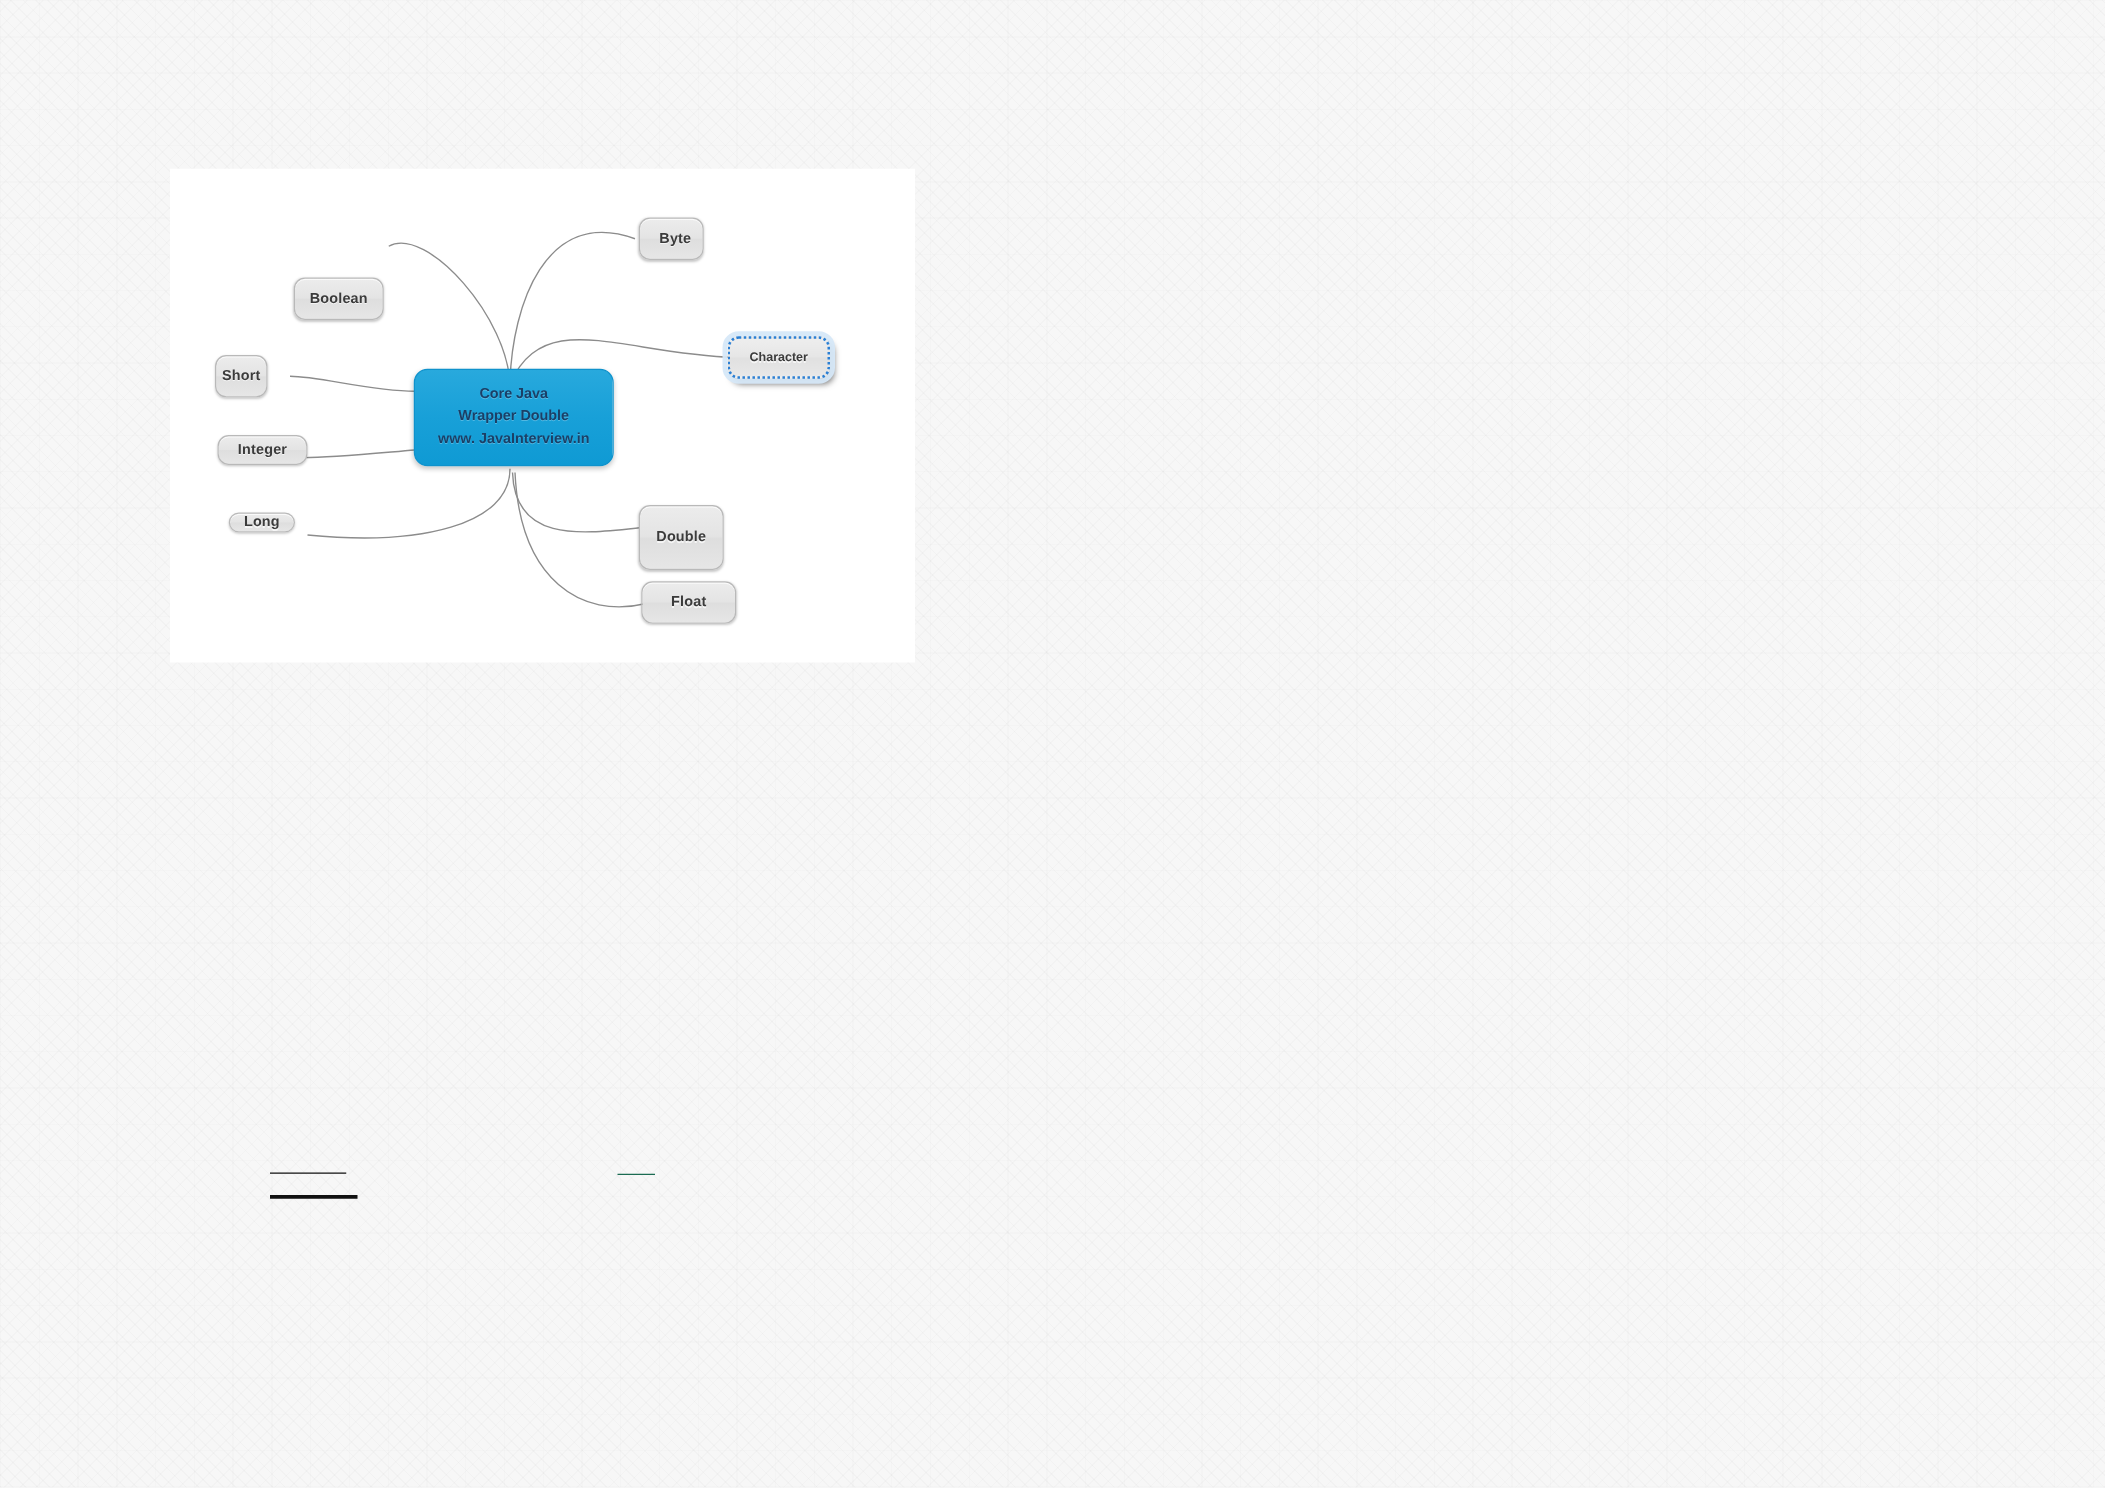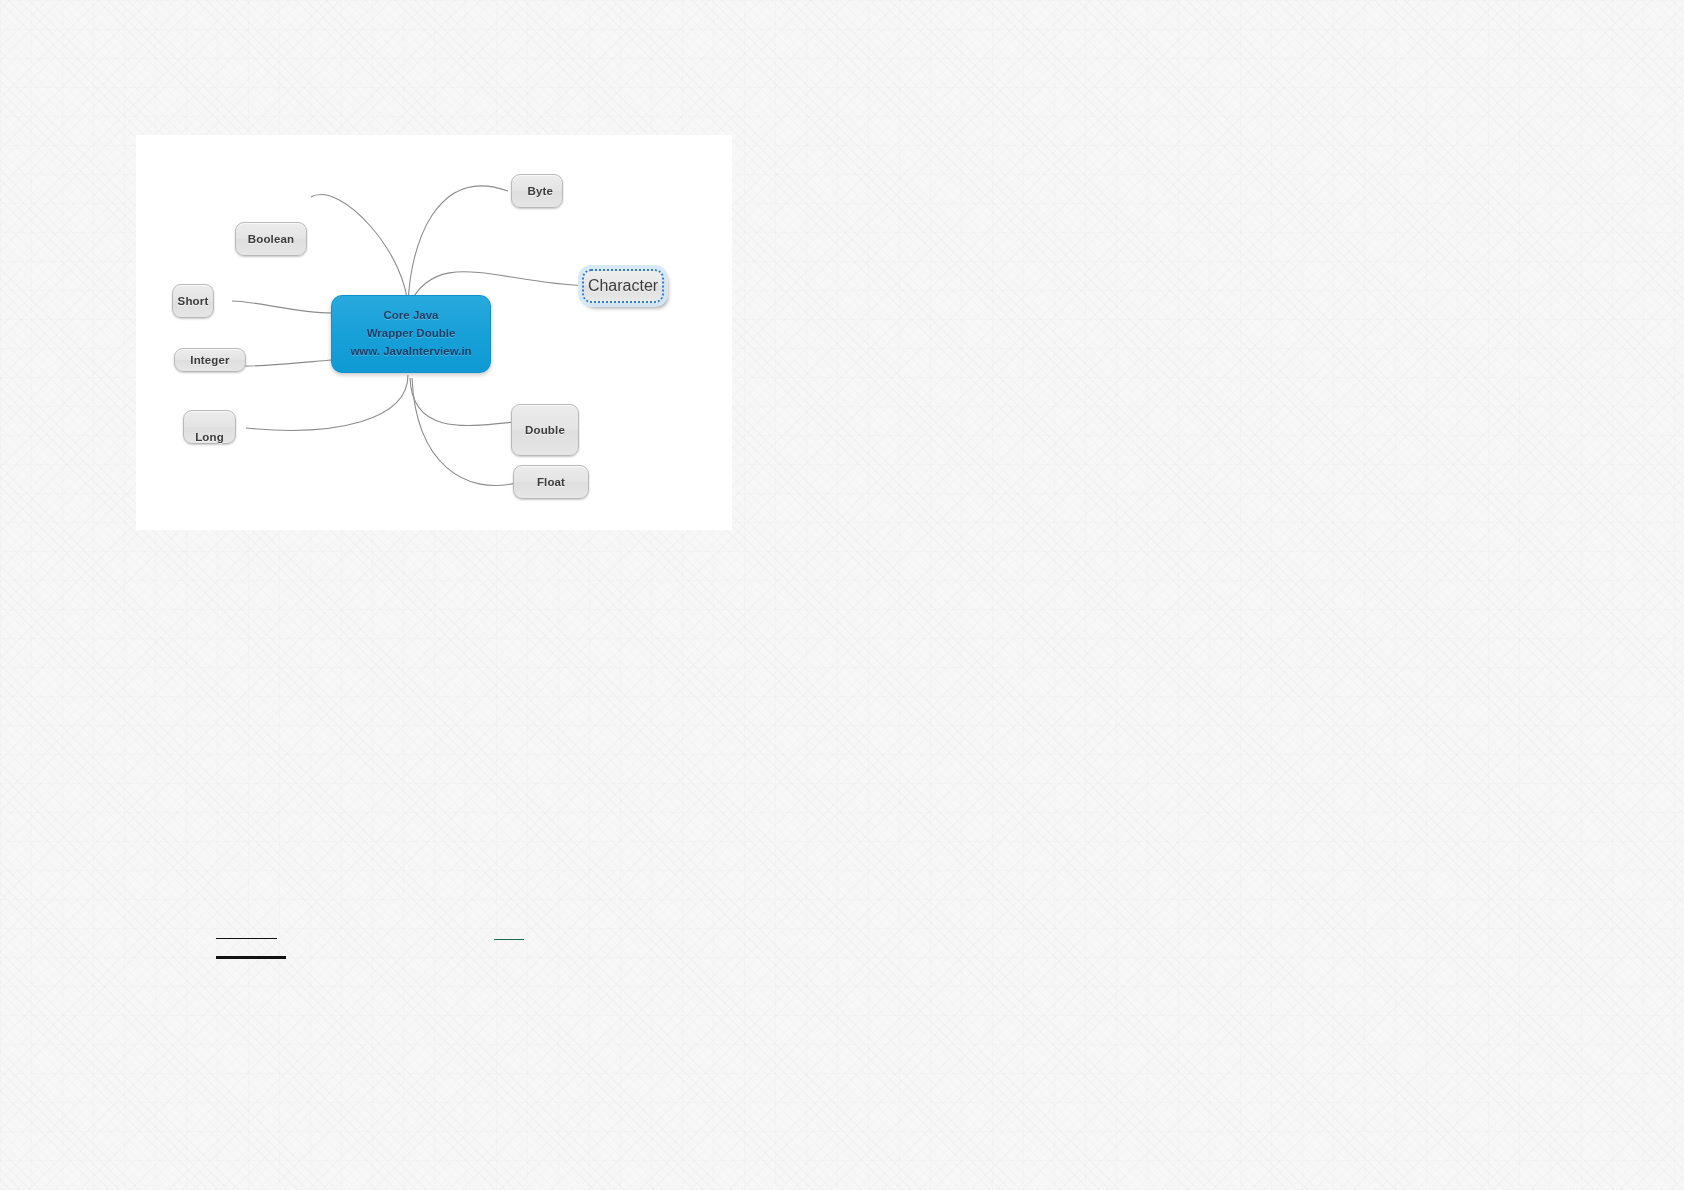--- a/index.html
+++ b/index.html
@@ -84,22 +84,22 @@
   }
   .node-root .root-line {
     display: block;
     text-align: right;
   }
 
   .node-selected {
     background: linear-gradient(to bottom, #eeeeee 0%, #e6e6e6 48%, #e0e0e0 52%, #e8e8e8 100%);
     border: 2px dotted #2a7fd4;
     color: #3b3b3b;
-    font-size: 16px;
-    font-weight: normal;
+    font-size: 10px;
+    font-weight: bold;
     padding: 0 9px;
     border-radius: 9px;
     box-shadow:
       0 0 0 4px rgba(214,232,248,0.95),
       3px 4px 5px rgba(0,0,0,0.55);
     text-shadow: 0 1px 0 rgba(255,255,255,0.7);
     text-align: right;
   }
 
   
@@ -154,21 +154,21 @@
   </div>
 
   <div class="node node-leaf" style="left:36px; top:149px; width:42px; height:34px;">
     <span>Short</span>
   </div>
 
   <div class="node node-leaf" style="left:38px; top:213px; width:72px; height:24px;">
     <span>Integer</span>
   </div>
 
-  <div class="node node-leaf" style="left:47px; top:275px; width:53px; height:34px;align-items:flex-end;">
+  <div class="node node-leaf" style="left:47px; top:275px; width:53px; height:16px;">
     <span>Long</span>
   </div>
 
   <div class="node node-leaf" style="left:375px; top:269px; width:68px; height:52px;">
     <span>Double</span>
   </div>
 
   <div class="node node-leaf" style="left:377px; top:330px; width:76px; height:34px;">
     <span>Float</span>
   </div>

